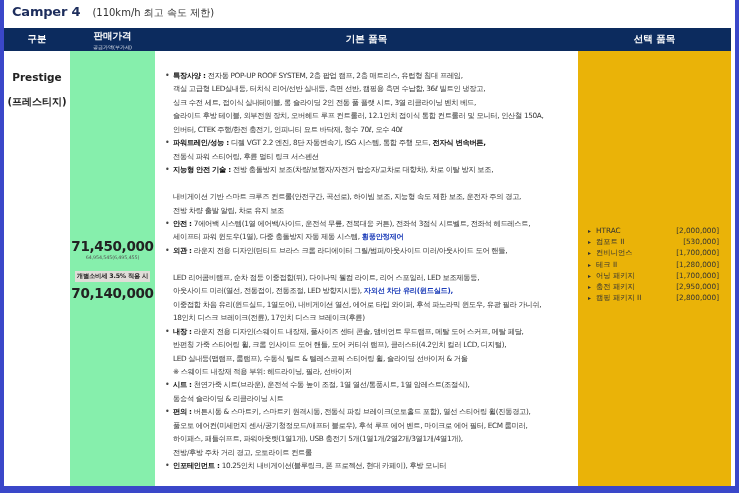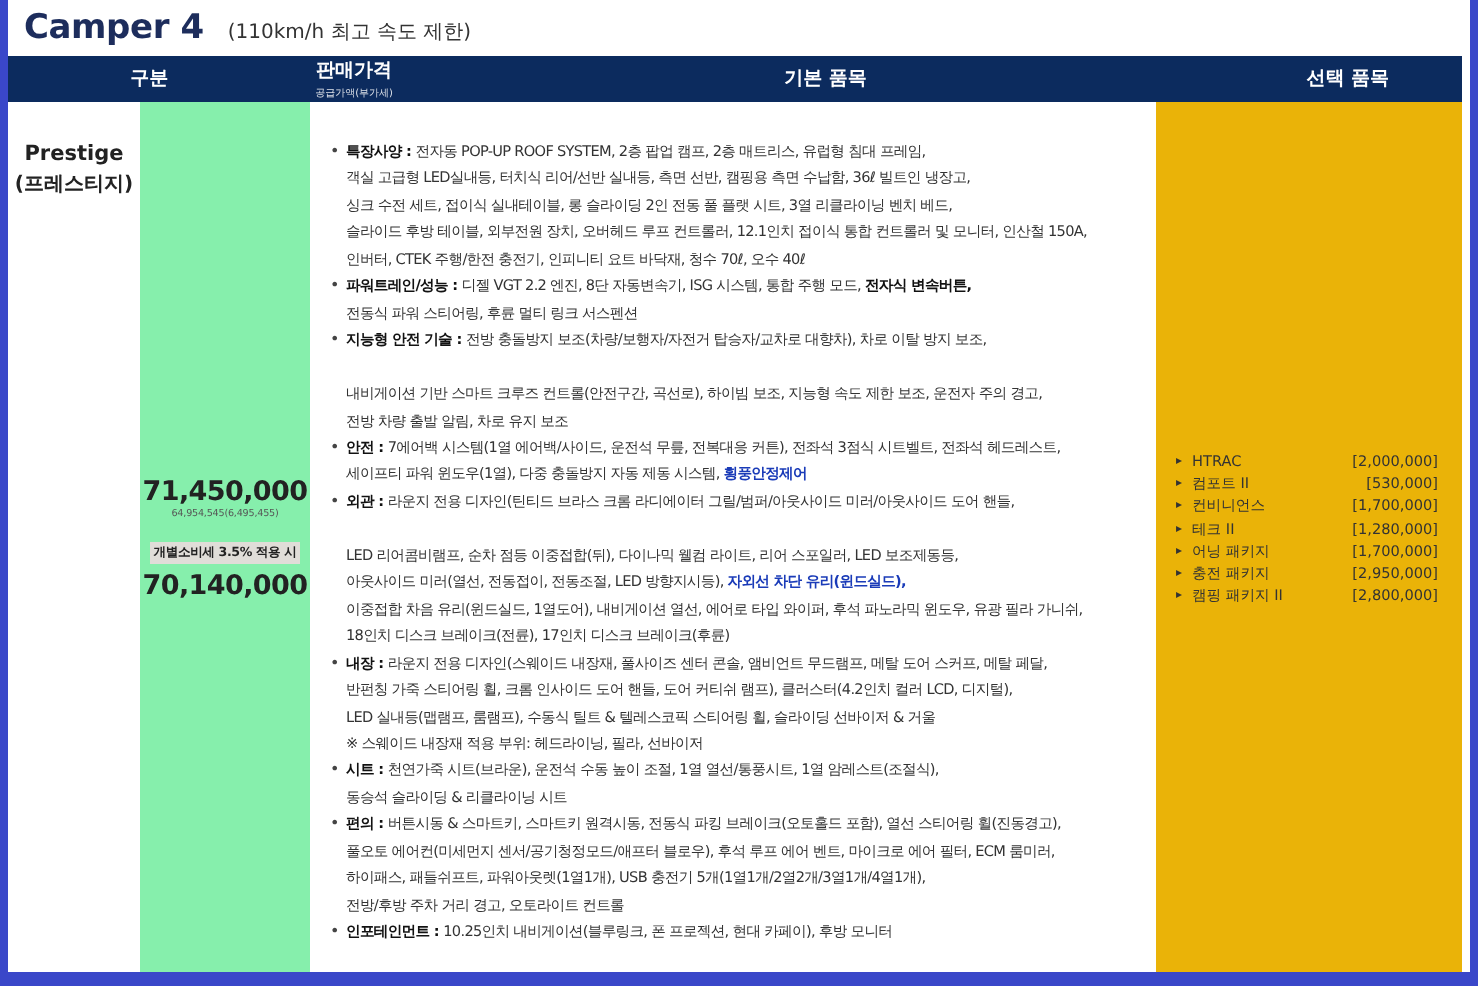--- a/index.html
+++ b/index.html
@@ -13,46 +13,46 @@
   .frame {
     position: absolute;
     left: 4px; top: 0; width: 731px; height: 486px;
     background: #ffffff;
   }
   .title-row {
     position: absolute; left: 8px; top: 4px; height: 18px;
     display: flex; align-items: baseline; gap: 12px;
   }
   .title-main {
-    font-size: 17px; font-weight: bold; color: #1d2d5c; letter-spacing: -0.2px;
+    font-size: 13px; font-weight: bold; color: #1d2d5c; letter-spacing: -0.2px;
   }
   .title-sub {
     font-size: 10px; color: #333;
   }
   .header {
     position: absolute; left: 4px; top: 28px; width: 727px; height: 23px;
     background: #0c2b5e; color: #fff;
     display: flex; align-items: stretch;
   }
-  .hcell { display: flex; flex-direction: column; align-items: center; justify-content: center; font-size: 9.5px; font-weight: bold; margin-left: 46px; }
+  .hcell { display: flex; flex-direction: column; align-items: center; justify-content: center; font-size: 9.5px; font-weight: bold; }
   .hcell.c1 { width: 66px; }
   .hcell.c2 { width: 85px; }
   .hcell.c3 { width: 423px; }
   .hcell.c4 { width: 153px; }
   .hsub { font-size: 5px; font-weight: normal; margin-top: 1px; opacity: .85; }
   .body-row {
     position: absolute; left: 4px; top: 51px; width: 727px; height: 435px;
     display: flex;
   }
   .col-grade {
     width: 66px; display: flex; flex-direction: column; align-items: center; 
     padding-top: 20px;
   }
   .grade-en { font-size: 10.5px; font-weight: bold; color: #222; }
-  .grade-ko { font-size: 10px; font-weight: bold; color: #222; margin-top: 2px; }
+  .grade-ko { font-size: 10px; font-weight: bold; color: #222; margin-top: 12px; }
   .col-price {
     width: 85px; background: #86efac;
     display: flex; flex-direction: column; align-items: center; justify-content: center;
     padding-top: 2px;
   }
   .price-main { font-size: 13.5px; font-weight: bold; color: #222; letter-spacing: -0.3px; }
   .price-sub { font-size: 4.8px; color: #555; margin-top: 1px; letter-spacing: -0.1px; }
   .tax-badge { margin-top: 11px; background: #e0ddd8; font-size: 6.3px; font-weight: bold; padding: 1px 2px; color: #222; letter-spacing: -0.2px; }
   .price-tax { font-size: 13.5px; font-weight: bold; color: #222; margin-top: 3px; letter-spacing: -0.3px; }
   .col-basic {

